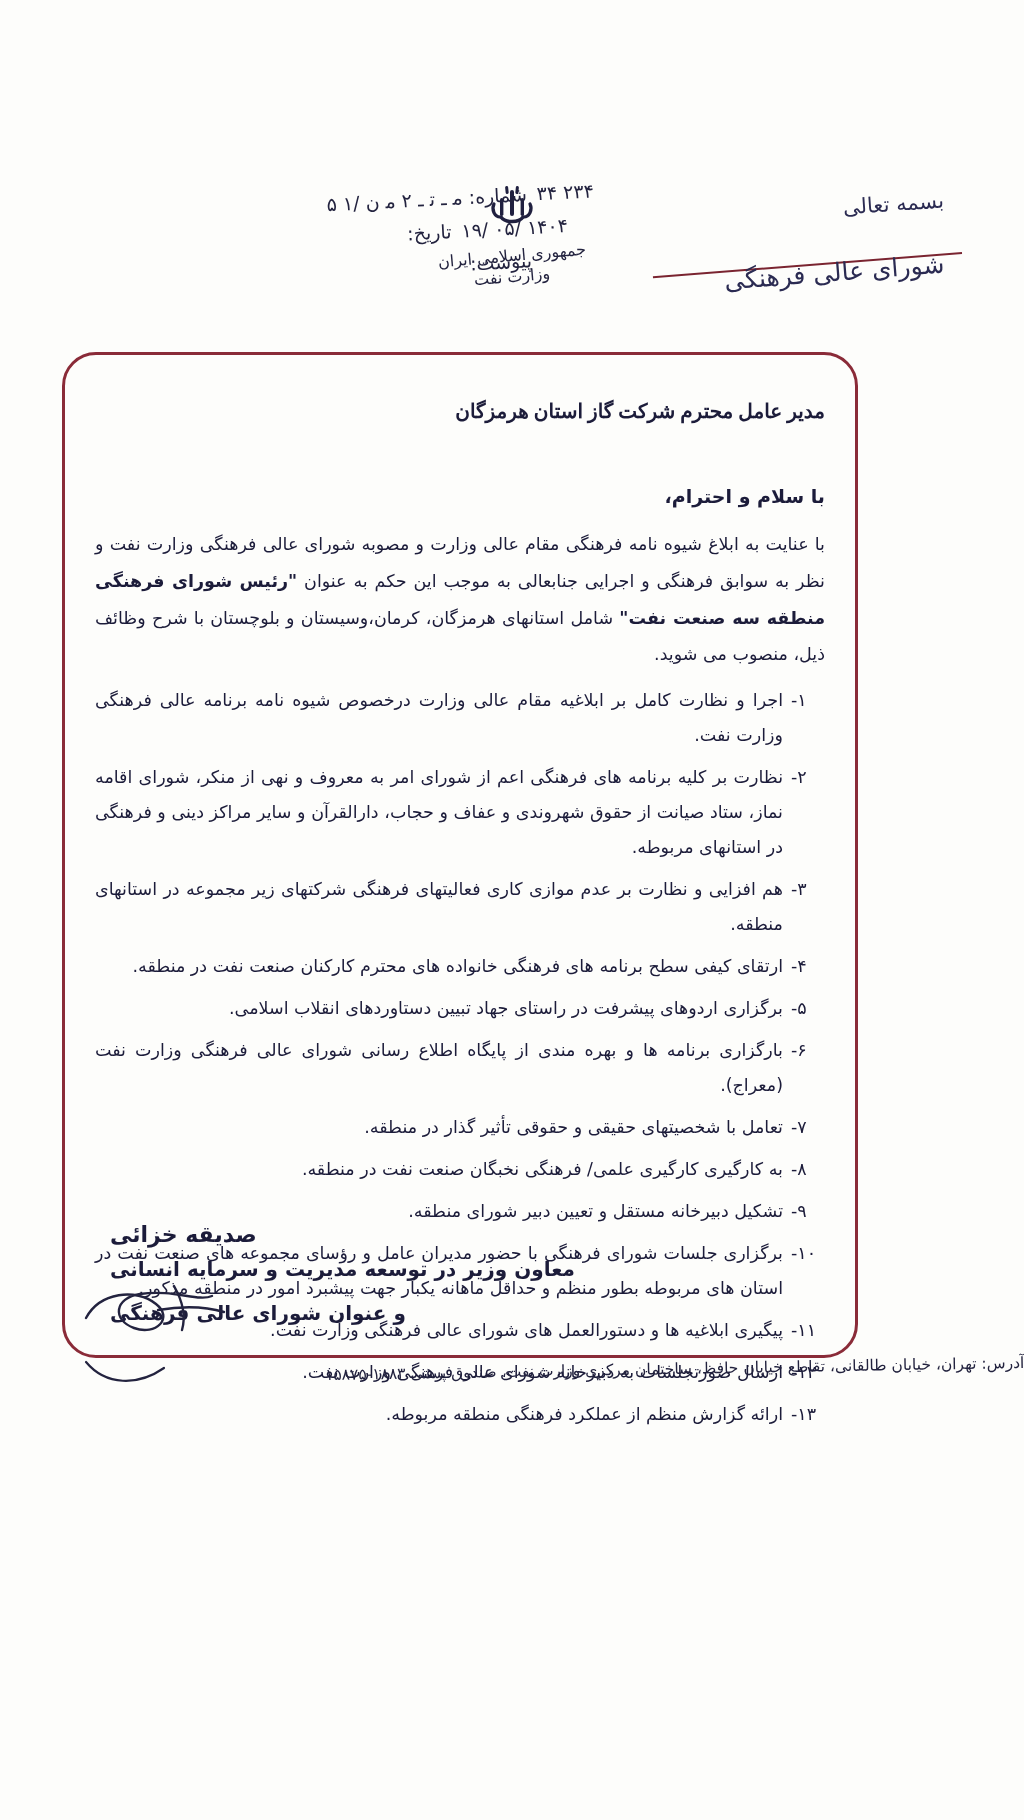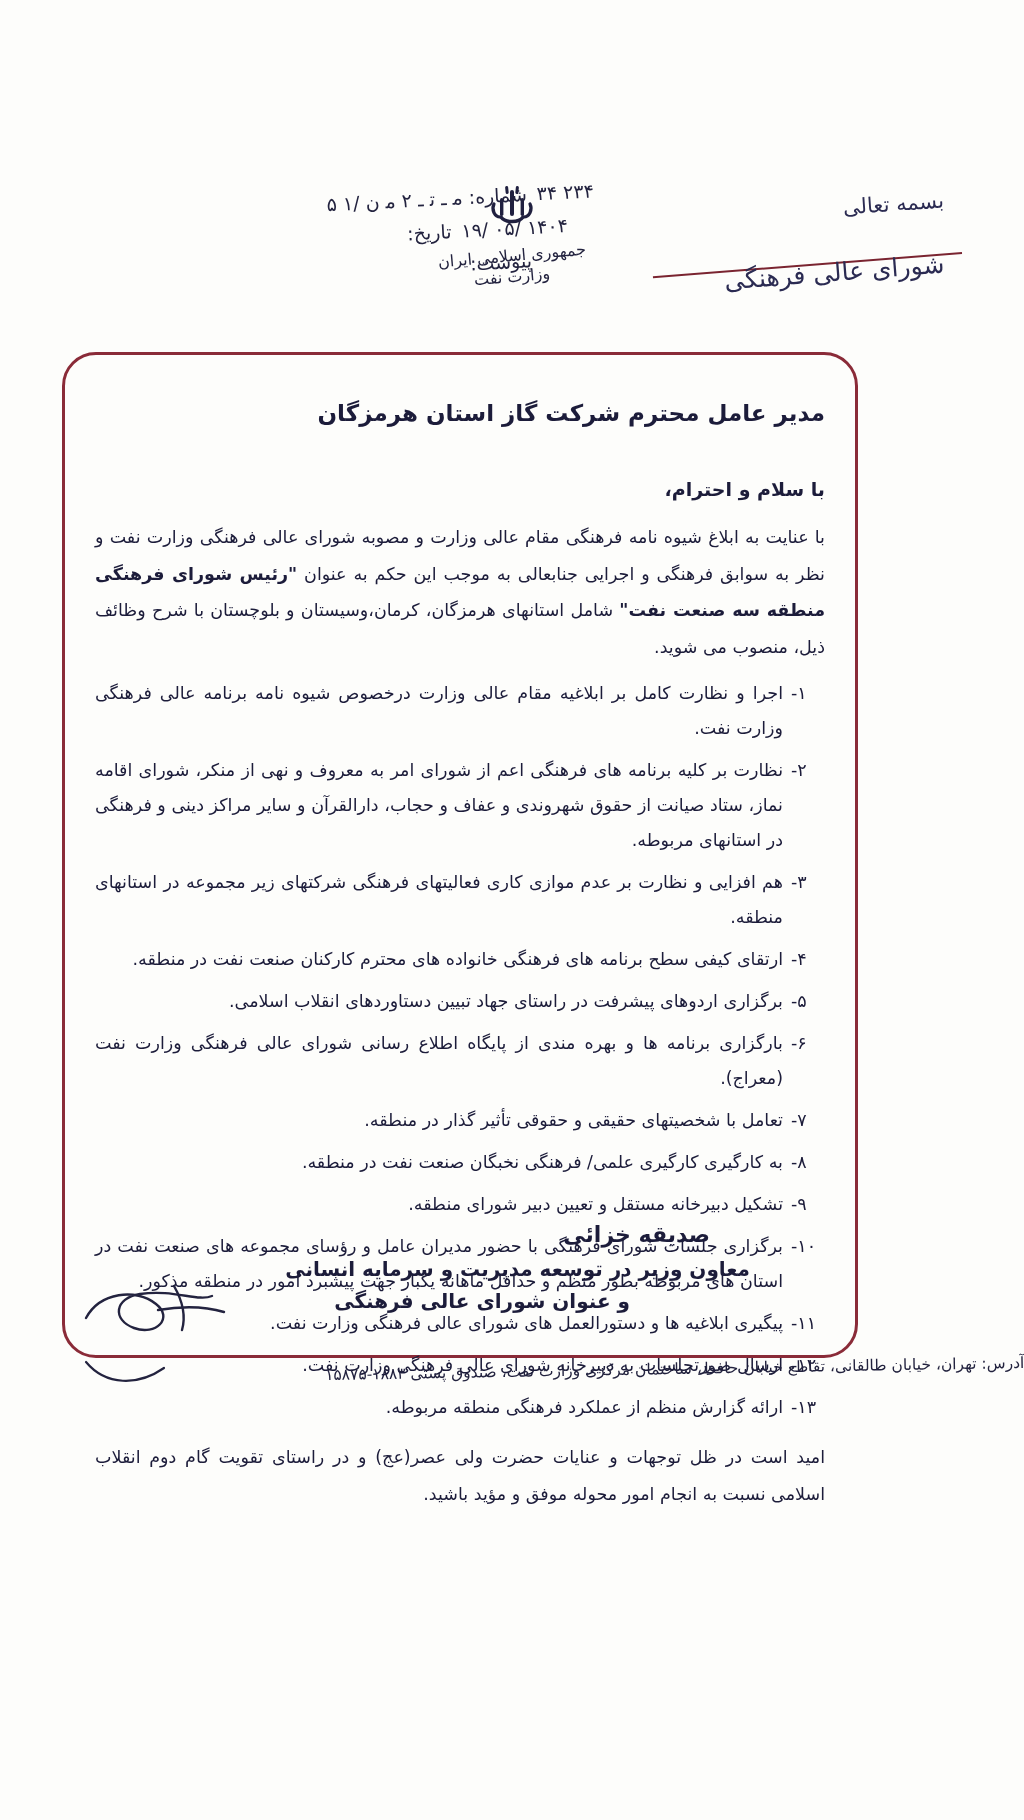--- a/index.html
+++ b/index.html
@@ -137,22 +137,23 @@
     color: #1c1c3a;
   }
 
   .addressee {
     font-weight: bold;
     font-size: 19px;
     margin-bottom: 4px;
   }
   .addressee2 {
     font-weight: bold;
-    font-size: 23px;
-    margin-bottom: 35px;
+    font-size: 20px;
+    margin-bottom: 48px;
+    font-family: Liberation Serif, serif;
   }
 
   .salutation {
     font-weight: bold;
     font-size: 19px;
     margin-bottom: 12px;
   }
 
   .para {
     text-align: justify;
@@ -192,32 +193,32 @@
     text-align-last: right;
     line-height: 2.1;
   }
 
   
   .signature {
     position: absolute;
     top: 1222px;
     left: 110px;
     width: 640px;
-    text-align: right;
+    text-align: left;
     font-weight: bold;
     color: #1c1c3a;
   }
   .signature .name {
     font-size: 22px;
     margin-bottom: 10px;
     margin-right: 40px;
   }
   .signature .role1 {
     font-size: 20px;
-    margin-bottom: 8px;
+    margin-bottom: 20px;
   }
   .signature .role2 {
     font-size: 20px;
     margin-right: 120px;
   }
 
   .sign-mark {
     position: absolute;
     top: 1266px;
     left: 78px;
@@ -358,21 +359,20 @@
       <li>
         <span class="num">۱۲-</span>
         <span class="txt">ارسال صورتجلسات به دبیرخانه شورای عالی فرهنگی وزارت نفت.</span>
       </li>
       <li>
         <span class="num">۱۳-</span>
         <span class="txt">ارائه گزارش منظم از عملکرد فرهنگی منطقه مربوطه.</span>
       </li>
     </ol>
 
-    <div class="closing">امید است در ظل توجهات و عنایات حضرت ولی عصر(عج) و در راستای تقویت گام دوم انقلاب اسلامی نسبت به انجام امور محوله موفق و مؤید باشید.</div>
   </div>
 
   <div class="signature">
     <div class="name">صدیقه خزائی</div>
     <div class="role1">معاون وزیر در توسعه مدیریت و سرمایه انسانی</div>
     <div class="role2">و عنوان شورای عالی فرهنگی</div>
   </div>
 
   <div class="sign-mark">
     <svg width="180" height="110" viewBox="0 0 180 110" aria-hidden="true">

